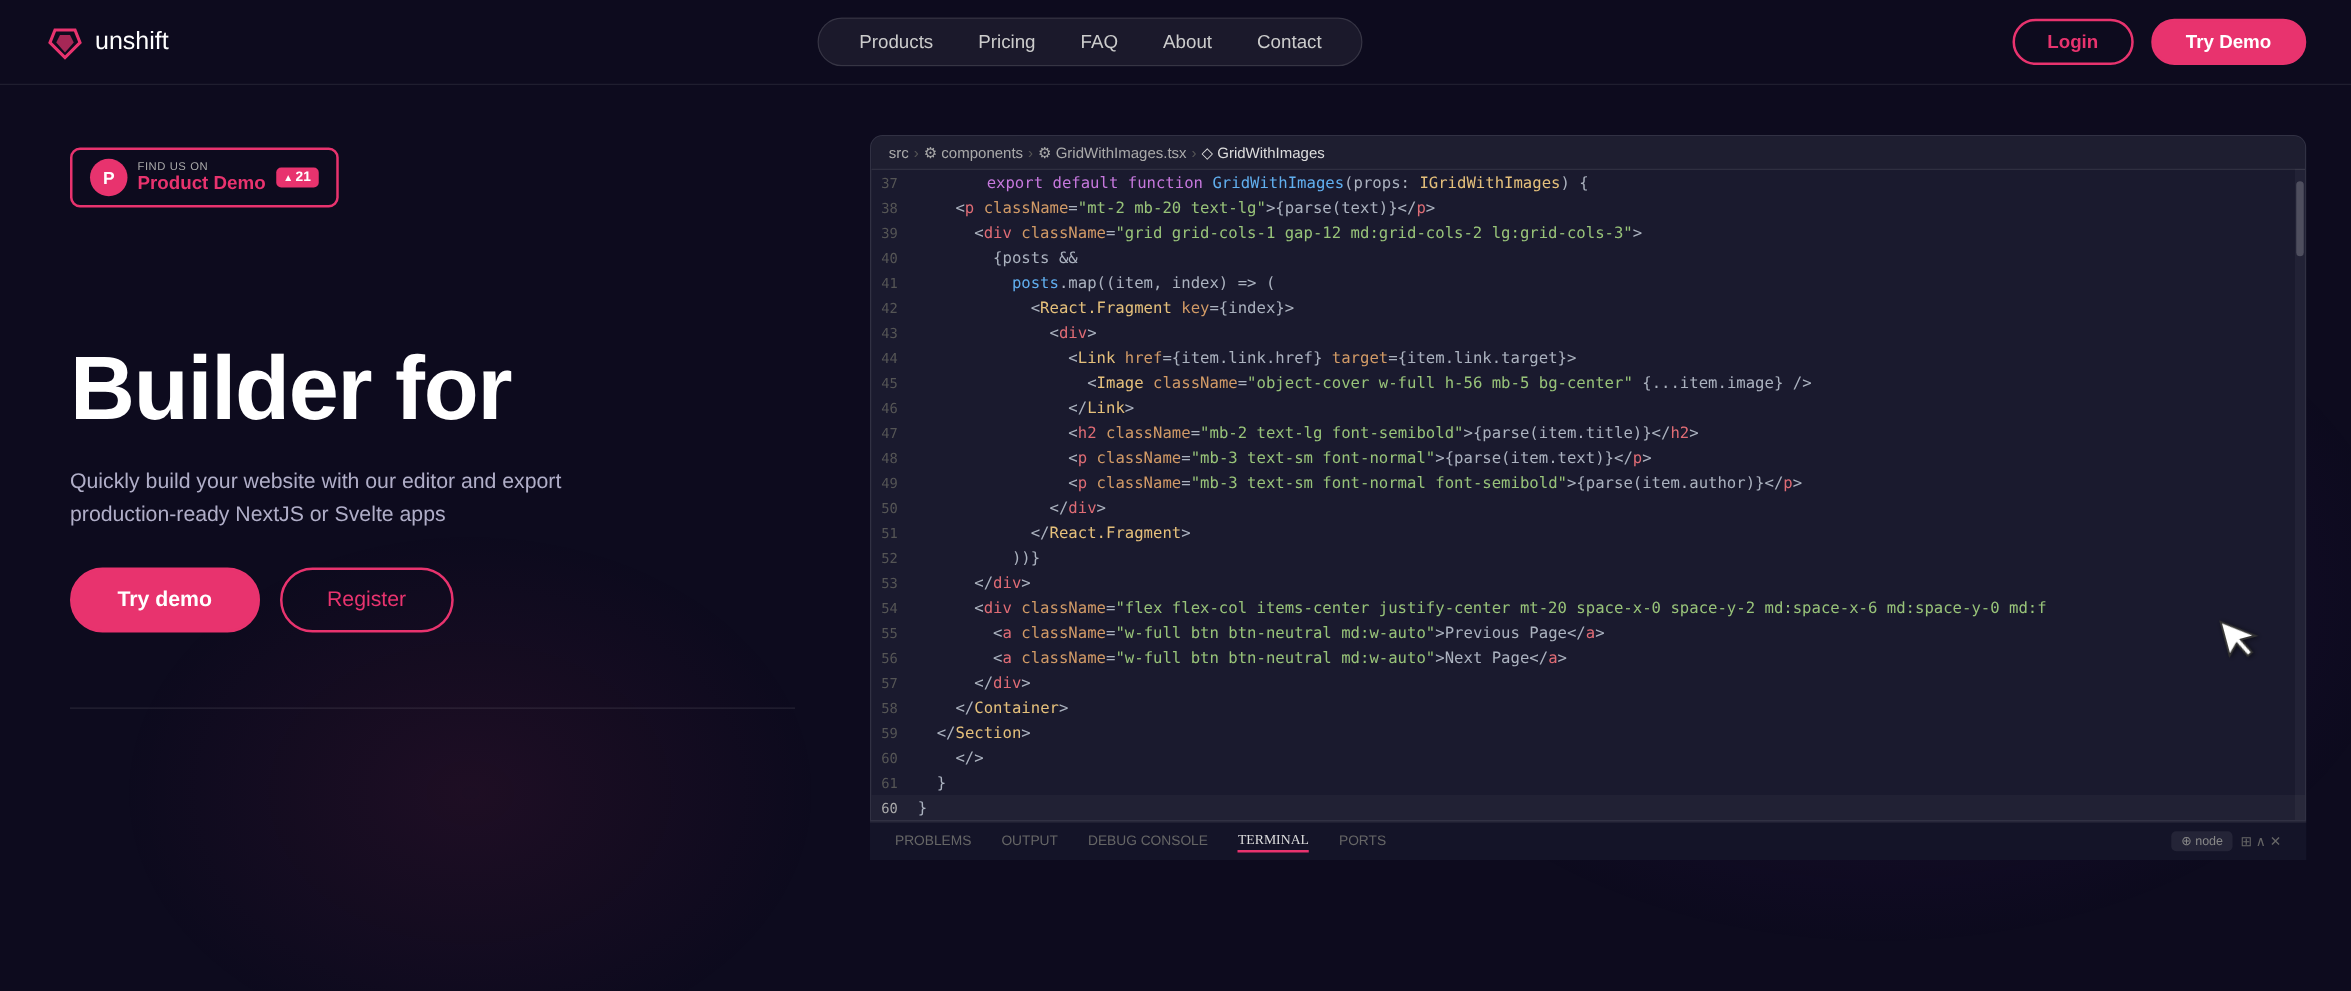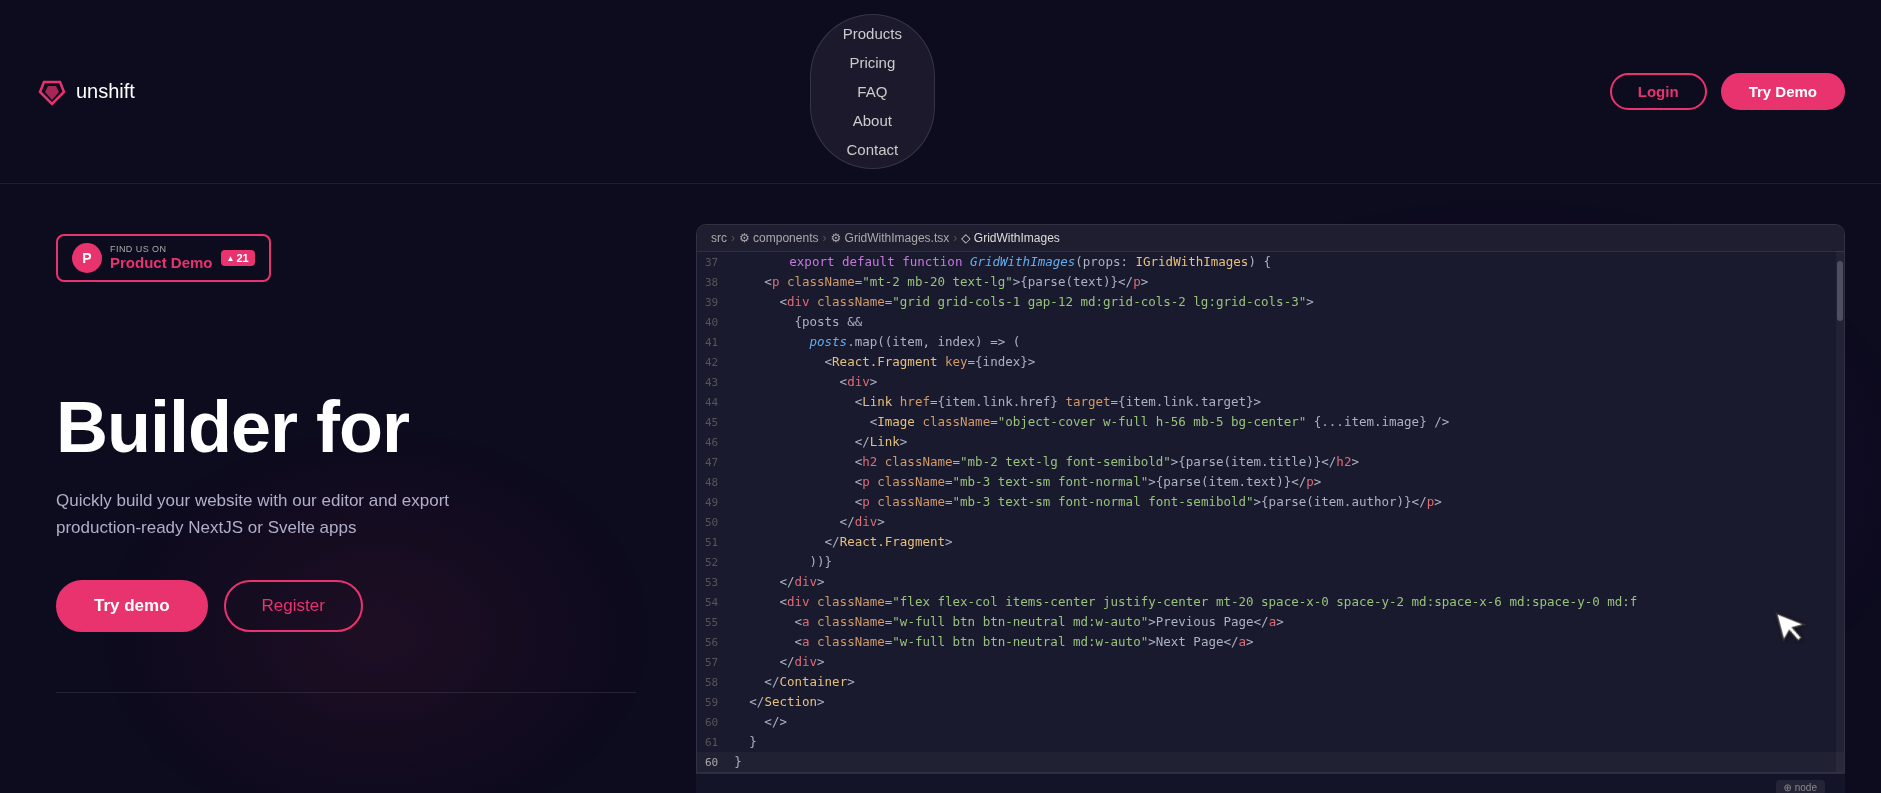--- a/index.html
+++ b/index.html
@@ -34,21 +34,20 @@
       height: 32px;
     }
     .nav-links {
       display: flex;
       align-items: center;
       gap: 4px;
       background: rgba(255,255,255,0.06);
       border: 1px solid rgba(255,255,255,0.12);
       border-radius: 999px;
       padding: 6px 16px;
-      flex-direction: column;
     }
     .nav-links a {
       color: #ccc;
       text-decoration: none;
       font-size: 15px;
       padding: 4px 16px;
       border-radius: 999px;
       transition: background 0.2s;
       cursor: pointer;
     }
@@ -153,21 +152,21 @@
       font-size: 72px;
       font-weight: 900;
       line-height: 1.05;
       margin-bottom: 22px;
       letter-spacing: -1px;
     }
     .hero-subtitle {
       font-size: 17px;
       color: #b0aec8;
       line-height: 1.6;
-      margin-bottom: 38px;
+      margin-bottom: 28px;
       max-width: 500px;
     }
 
     
     .cta-row {
       display: flex;
       gap: 16px;
       align-items: center;
     }
     .btn-cta-primary {
@@ -250,21 +249,21 @@
       padding-top: 1px;
     }
     .line-code {
       color: #abb2bf;
       flex: 1;
       white-space: pre;
       padding-right: 80px;
     }
     
     .kw { color: #c678dd; margin-left: 40px; }
-    .fn { color: #61afef; font-style: italic; }
+    .fn { color: #61afef; }
     .cls { color: #e5c07b; }
     .str { color: #98c379; }
     .tag { color: #e06c75; }
     .attr { color: #d19a66; }
     .punct { color: #abb2bf; }
 
     
     .editor-scrollbar {
       position: absolute;
       right: 0;
@@ -323,21 +322,20 @@
       border-bottom: 2px solid #e8336e;
       font-family: Liberation Serif, serif;
     }
     .term-right {
       margin-left: auto;
       display: flex;
       align-items: center;
       gap: 6px;
       font-size: 11px;
       color: #666;
-      flex-direction: column;
     }
     .term-node {
       background: rgba(255,255,255,0.07);
       border-radius: 4px;
       padding: 2px 8px;
       font-size: 10px;
       color: #888;
     }
 
     

